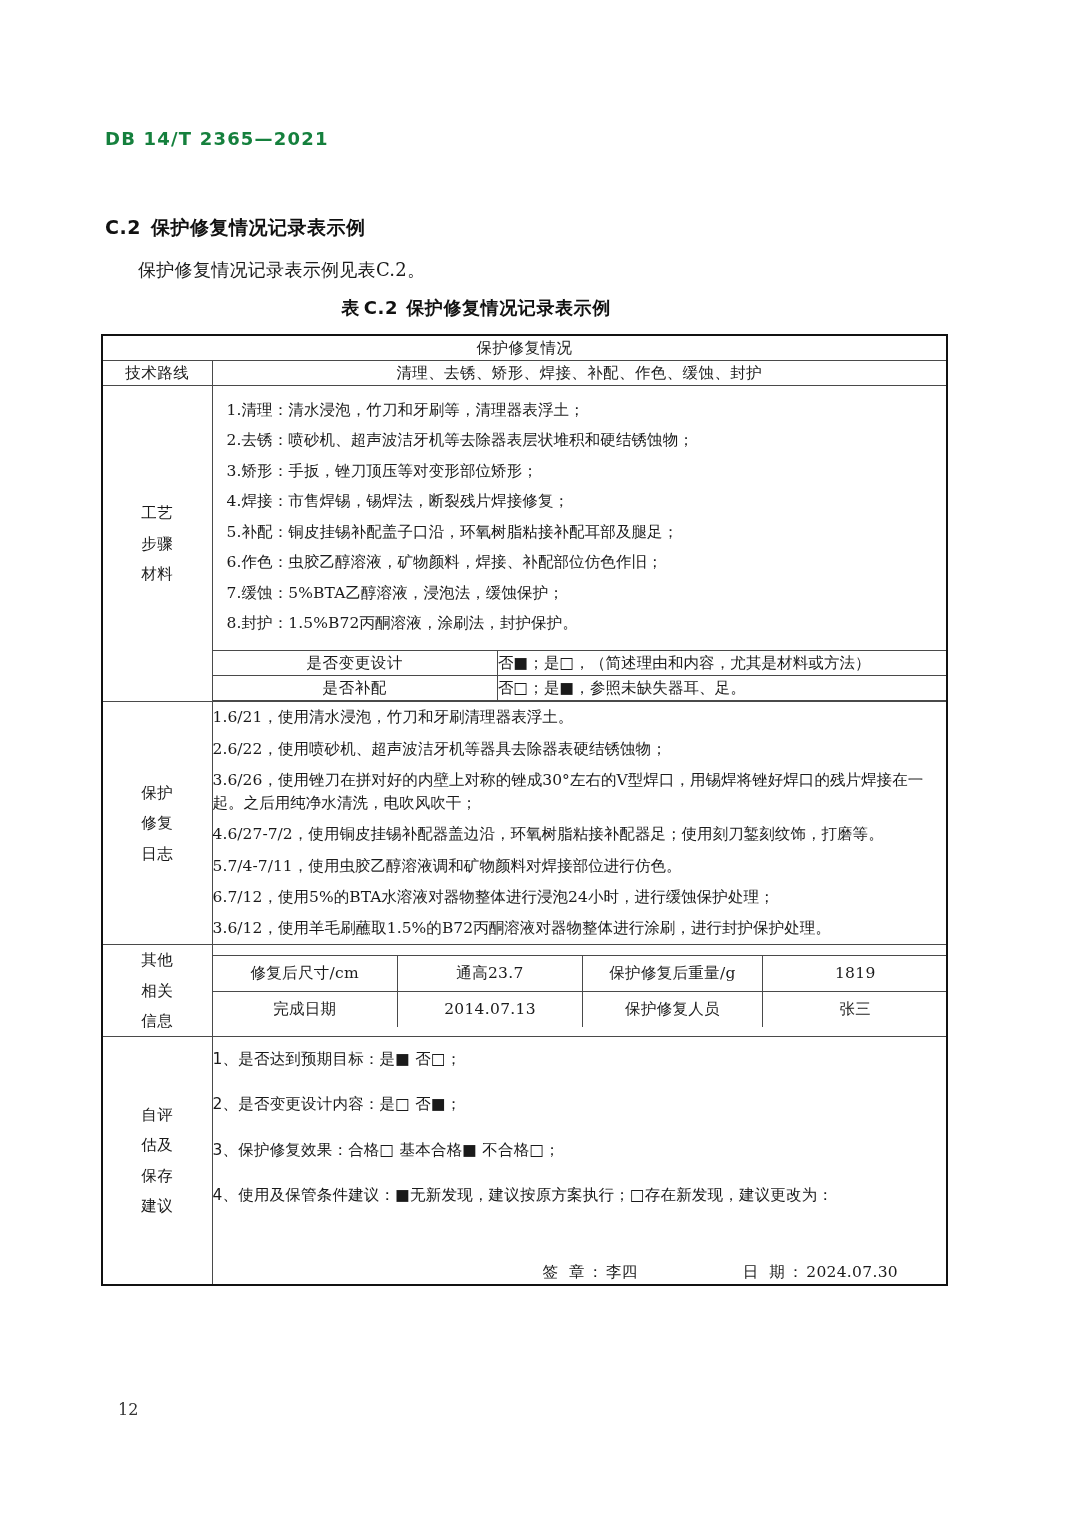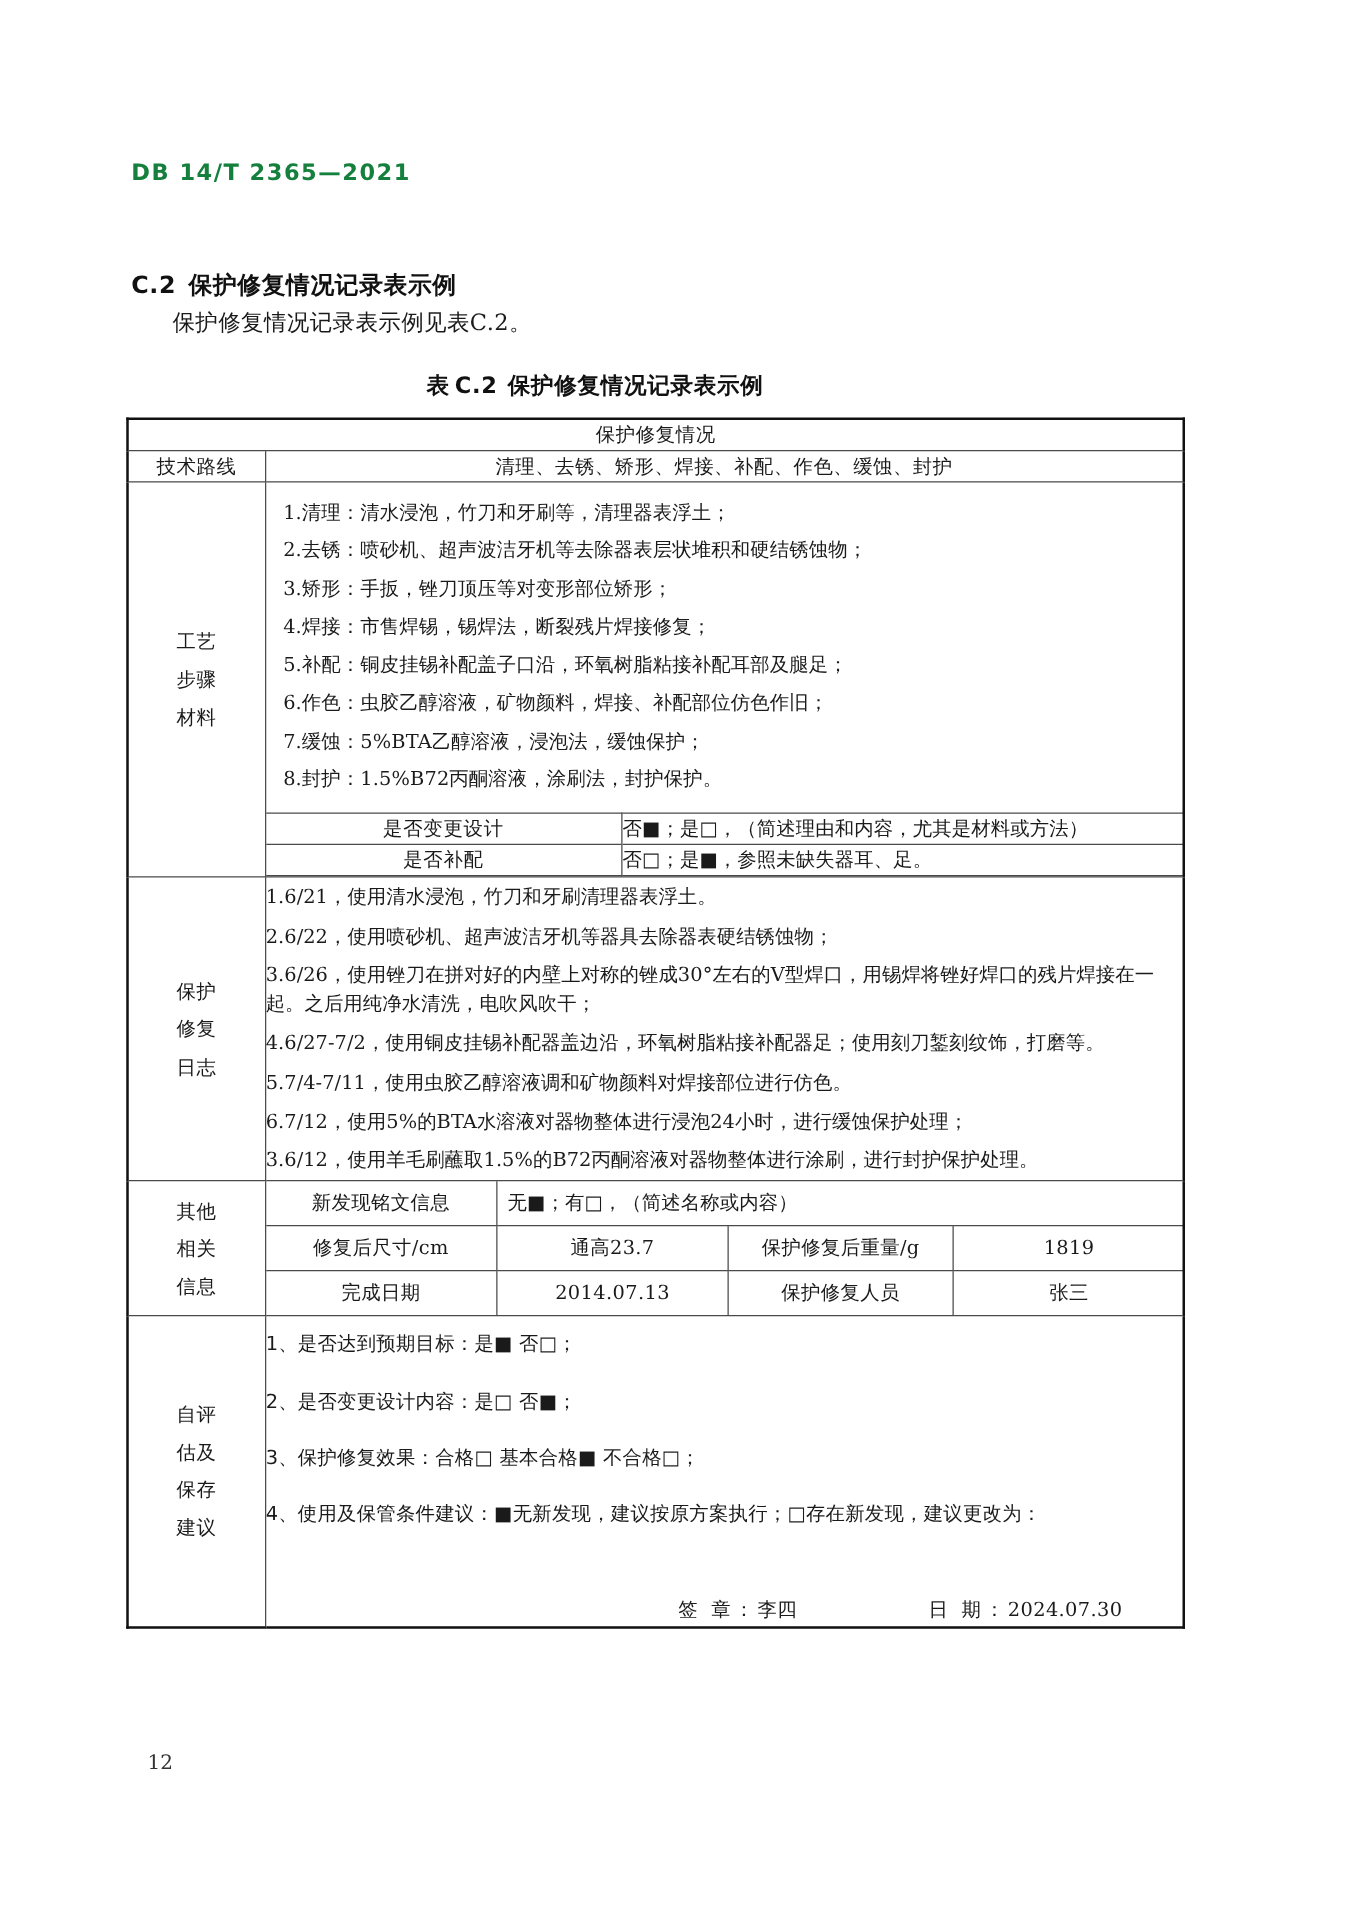--- a/index.html
+++ b/index.html
@@ -46,21 +46,21 @@
     font-weight: bold;
     font-size: 19px;
     letter-spacing: 0.5px;
     color: #111;
   }
   .clause-heading .num { margin-right: 10px; }
 
   .clause-para {
     position: absolute;
     left: 138px;
-    top: 246px;
+    top: 258px;
     font-size: 18px;
     letter-spacing: 0.3px;
     color: #1a1a1a;
   }
 
   
   .table-caption {
     position: absolute;
     left: 0;
     top: 296px;
@@ -309,24 +309,20 @@
         <td class="info-cell outer-right">
           <table class="info-table">
             <colgroup>
               <col style="width:185px">
               <col style="width:185px">
               <col style="width:180px">
               <col style="width:185px">
             </colgroup>
             <tbody>
               <tr>
-                <td class="no-l no-t">新发现铭文信息</td>
-                <td class="left no-r no-t cb" colspan="3">无■；有□，（简述名称或内容）</td>
-              </tr>
-              <tr>
                 <td class="no-l">修复后尺寸/cm</td>
                 <td>通高23.7</td>
                 <td>保护修复后重量/g</td>
                 <td class="no-r">1819</td>
               </tr>
               <tr>
                 <td class="no-l no-b">完成日期</td>
                 <td class="no-b">2014.07.13</td>
                 <td class="no-b">保护修复人员</td>
                 <td class="no-r no-b">张三</td>

